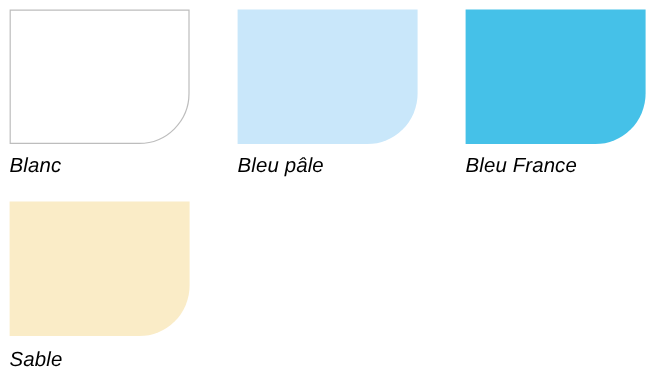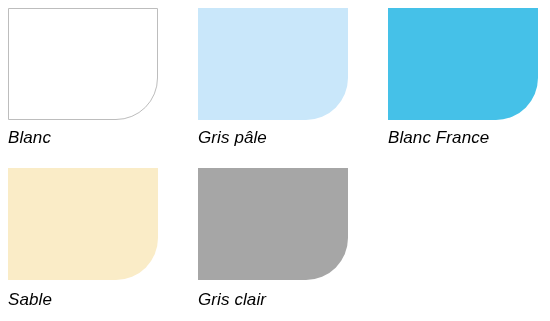--- a/index.html
+++ b/index.html
@@ -67,32 +67,28 @@
 
 <div class="palette">
 
   <div class="swatch-cell row-top">
     <div class="swatch-chip outlined" style="background: rgb(255, 255, 255); border: 1px solid rgb(189, 189, 189);"></div>
     <div class="swatch-label">Blanc</div>
   </div>
 
   <div class="swatch-cell row-top">
     <div class="swatch-chip" style="background: rgb(201, 231, 250);"></div>
-    <div class="swatch-label">Gris pâle</div>
+    <div class="swatch-label">Bleu pâle</div>
   </div>
 
   <div class="swatch-cell row-top">
     <div class="swatch-chip" style="background: rgb(69, 193, 232);"></div>
-    <div class="swatch-label">Blanc France</div>
+    <div class="swatch-label">Bleu France</div>
   </div>
 
   <div class="swatch-cell row-bottom">
     <div class="swatch-chip" style="background: rgb(250, 236, 199);"></div>
     <div class="swatch-label">Sable</div>
   </div>
 
-  <div class="swatch-cell row-bottom">
-    <div class="swatch-chip" style="background: rgb(166, 166, 166);"></div>
-    <div class="swatch-label">Gris clair</div>
-  </div>
 
 
 </div>
 
 </body></html>

